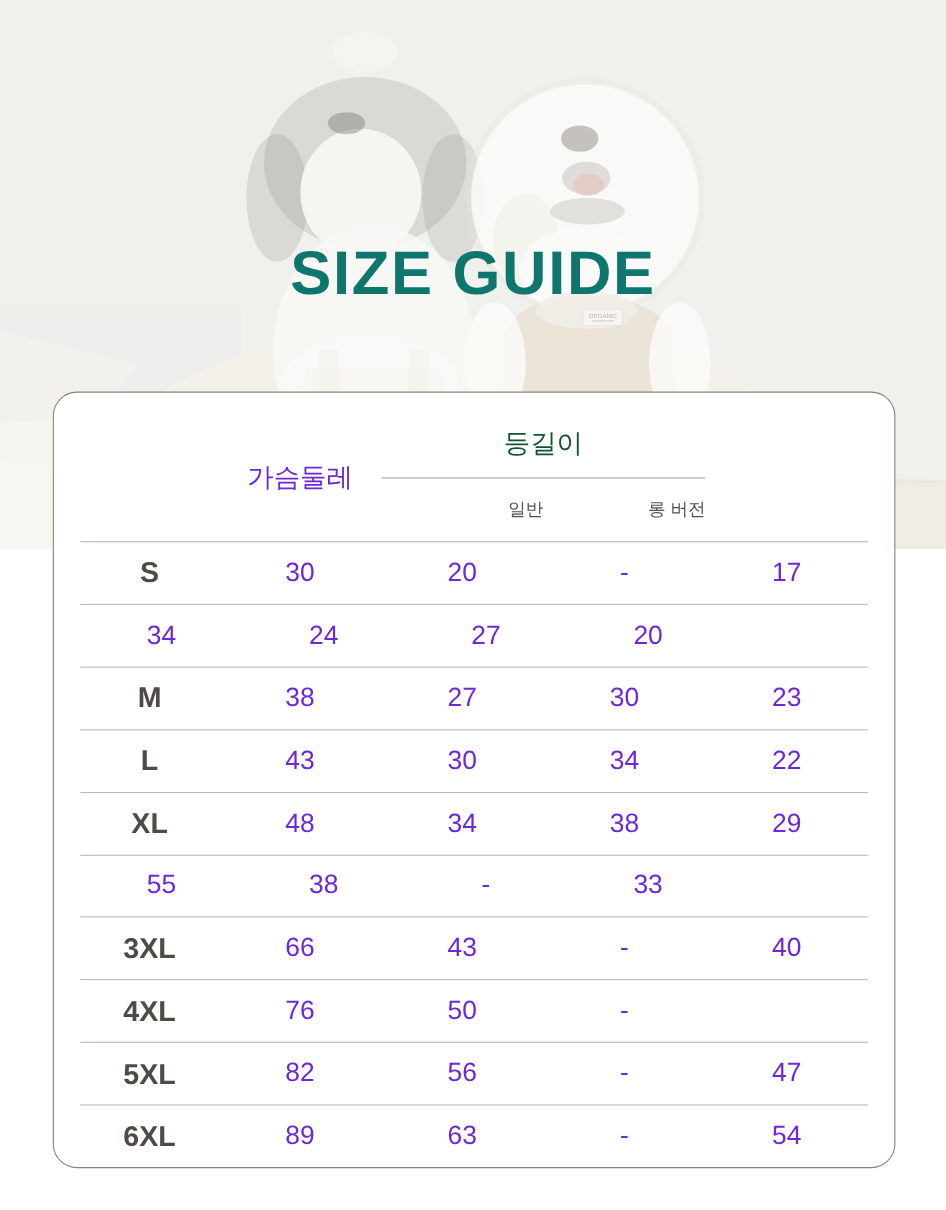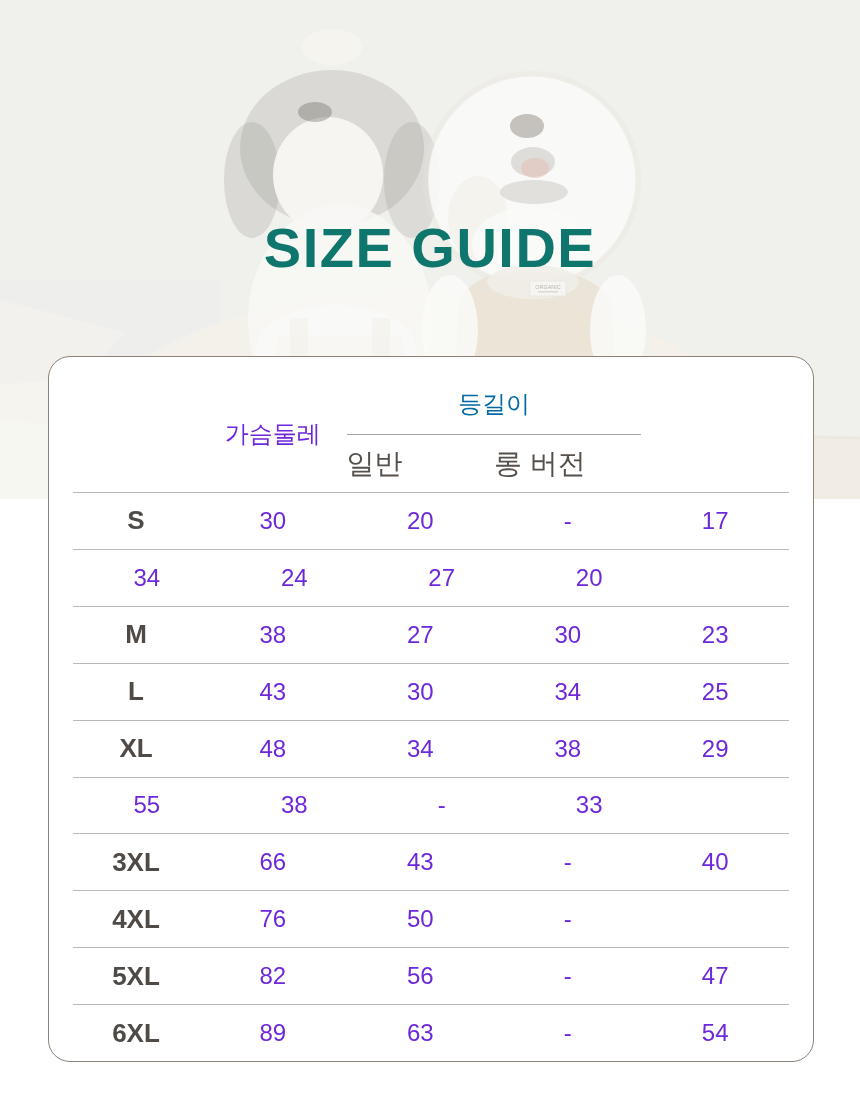--- a/index.html
+++ b/index.html
@@ -35,30 +35,30 @@
   .c-val{width:20.6%;}
   .c-merged{width:41.2%;}
   .head-cell{
     display:flex;align-items:center;justify-content:center;
     padding-top:19px;box-sizing:border-box;
     font-size:24px;font-weight:500;color:#6d28d9;
   }
   .c-merged{display:flex;flex-direction:column;align-items:center;
     padding-top:33px;box-sizing:border-box;}
   .merged-top{
-    font-size:24px;font-weight:500;color:#0369a1;
+    font-size:24px;font-weight:500;color:#14532d;
     line-height:28px;
   }
   .merged-line{
     width:100%;height:1px;background:#a8a49f;margin-top:16px;
   }
   .merged-sub{display:flex;width:100%;margin-top:15px;}
   .merged-sub .sub{
-    width:50%;text-align:left;
-    font-size:28px;font-weight:500;color:#56504b;line-height:28px;
+    width:50%;text-align:right;
+    font-size:16px;font-weight:500;color:#56504b;line-height:28px;
   }
   .tbody{height:569px;display:flex;flex-direction:column;}
   .row{flex:1;display:flex;align-items:center;border-top:1px solid #bcb8b4;}
   .cell{display:flex;align-items:center;justify-content:center;box-sizing:border-box;}
   .cell.size{font-size:26px;font-weight:700;color:#4f4a45;}
   .cell.val{font-size:24px;font-weight:400;color:#6d28d9;}
 </style>
 </head>
 <body>
 
@@ -152,21 +152,21 @@
     <div class="cell val" style="width:20.6%">27</div>
     <div class="cell val" style="width:20.6%">30</div>
     <div class="cell val c-val">23</div>
   </div>
 
   <div class="row">
     <div class="cell size c-size">L</div>
     <div class="cell val c-val">43</div>
     <div class="cell val" style="width:20.6%">30</div>
     <div class="cell val" style="width:20.6%">34</div>
-    <div class="cell val c-val">25</div>
+    <div class="cell val c-val">22</div>
   </div>
 
   <div class="row">
     <div class="cell size c-size">XL</div>
     <div class="cell val c-val">48</div>
     <div class="cell val" style="width:20.6%">34</div>
     <div class="cell val" style="width:20.6%">38</div>
     <div class="cell val c-val">29</div>
   </div>
 

